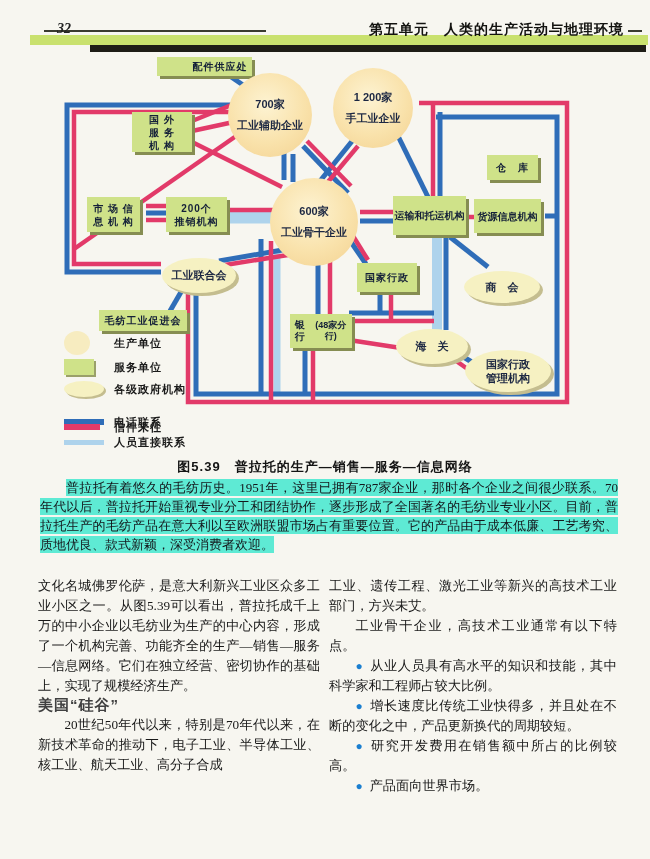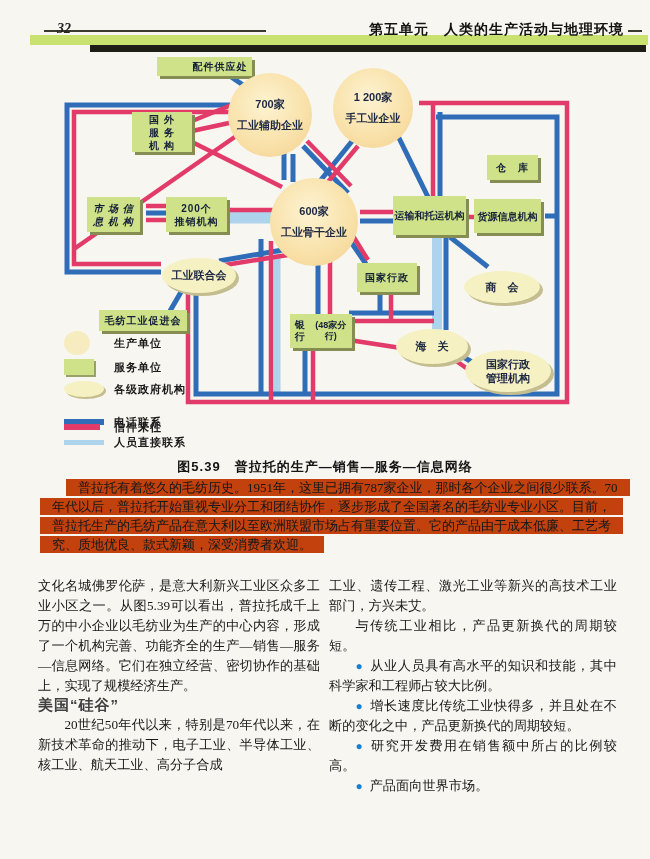--- a/index.html
+++ b/index.html
@@ -35,21 +35,21 @@
   .sw-rect{width:30px;height:16px;background:#cfe289;box-shadow:2px 2px 0 #9aa06a;}
   .sw-ell{width:40px;height:16px;border-radius:50%;background:#f6f1c2;box-shadow:2px 2px 0 #c4bd8f;}
   .sw-blue{width:40px;height:6px;background:#2f6db8;}
   .sw-red{width:36px;height:6px;background:#e23a69;}
   .sw-lblue{width:40px;height:5px;background:#aed3ec;}
   .leg-pad{width:40px;display:flex;justify-content:flex-start;}
   
   .caption{position:absolute;width:100%;text-align:center;
            font:bold 13px "Liberation Sans","DejaVu Sans",sans-serif;color:#141414;letter-spacing:1px;}
   .intro{position:absolute;font-size:13px;line-height:19px;text-align:justify;text-indent:2em;color:#14181c;}
-  .intro .hl{background:#c2410c;box-decoration-break:clone;-webkit-box-decoration-break:clone;padding:1px 12px;}
+  .intro .hl{background:#5eead4;box-decoration-break:clone;-webkit-box-decoration-break:clone;padding:1px 0;}
   .col{position:absolute;font-size:13.2px;line-height:20px;text-align:justify;color:#181818;}
   .col p{margin:0;}
   .indent{text-indent:2em;}
   .red-heading{margin:31px 0 13px 0;font:bold 15px "Liberation Sans","DejaVu Sans",sans-serif;
                color:#404040;letter-spacing:1px;}
   .dot{color:#1b7fd0;font-size:12px;padding-right:7px;}
 </style>
 </head>
 <body>
 
@@ -120,21 +120,21 @@
   <div class="hdr-line" style="left:628px;top:30px;width:14px;"></div>
   <span class="pagenum" style="left:57px;top:21px;">32</span>
   <div class="green-band" style="left:30px;top:35px;width:618px;height:10px;"></div>
   <div class="black-bar" style="left:90px;top:45px;width:556px;height:7px;"></div>
   <div class="unit-title" style="left:240px;top:21px;width:384px;">第五单元　人类的生产活动与地理环境</div>
 
   <div class="gbox" style="left:157px;top:57px;width:64px;height:19px;padding-left:31px;">配件供应处</div>
   <div class="gbox" style="left:132px;top:112px;width:60px;height:40px;">国 外
 服 务
 机 构</div>
-  <div class="gbox" style="left:87px;top:197px;width:53px;height:35px;font-style:italic;">市 场 信
+  <div class="gbox" style="left:87px;top:197px;width:53px;height:35px;">市 场 信
 息 机 构</div>
   <div class="gbox" style="left:166px;top:197px;width:61px;height:35px;">200个
 推销机构</div>
   <div class="gbox" style="left:393px;top:196px;width:73px;height:39px;letter-spacing:0;">运输和托运机构</div>
   <div class="gbox" style="left:474px;top:199px;width:67px;height:34px;letter-spacing:0;">货源信息机构</div>
   <div class="gbox" style="left:487px;top:155px;width:51px;height:25px;">仓　库</div>
   <div class="gbox" style="left:357px;top:263px;width:60px;height:29px;">国家行政</div>
   <div class="gbox" style="left:99px;top:310px;width:88px;height:21px;">毛纺工业促进会</div>
   <div class="gbox" style="left:290px;top:314px;width:62px;height:34px;flex-direction:row;line-height:1.2;letter-spacing:0;">
     <span>银行</span>
@@ -204,21 +204,21 @@
   </div>
 
   <div class="col" style="left:38px;top:576px;width:282px;">
     <p>文化名城佛罗伦萨，是意大利新兴工业区众多工业小区之一。从图5.39可以看出，普拉托成千上万的中小企业以毛纺业为生产的中心内容，形成了一个机构完善、功能齐全的生产—销售—服务—信息网络。它们在独立经营、密切协作的基础上，实现了规模经济生产。</p>
     <p class="red-heading">美国“硅谷”</p>
     <p class="indent">20世纪50年代以来，特别是70年代以来，在新技术革命的推动下，电子工业、半导体工业、核工业、航天工业、高分子合成</p>
   </div>
 
   <div class="col" style="left:329px;top:576px;width:288px;">
     <p>工业、遗传工程、激光工业等新兴的高技术工业部门，方兴未艾。</p>
-    <p class="indent">与传统工业相比，产品更新换代的周期较短。</p>
+    <p class="indent">工业骨干企业，高技术工业通常有以下特点。</p>
     <p class="indent">
       <span class="dot">●</span><span>从业人员具有高水平的知识和技能，其中科学家和工程师占较大比例。</span>
     </p>
     <p class="indent">
       <span class="dot">●</span><span>增长速度比传统工业快得多，并且处在不断的变化之中，产品更新换代的周期较短。</span>
     </p>
     <p class="indent">
       <span class="dot">●</span><span>研究开发费用在销售额中所占的比例较高。</span>
     </p>
     <p class="indent">

